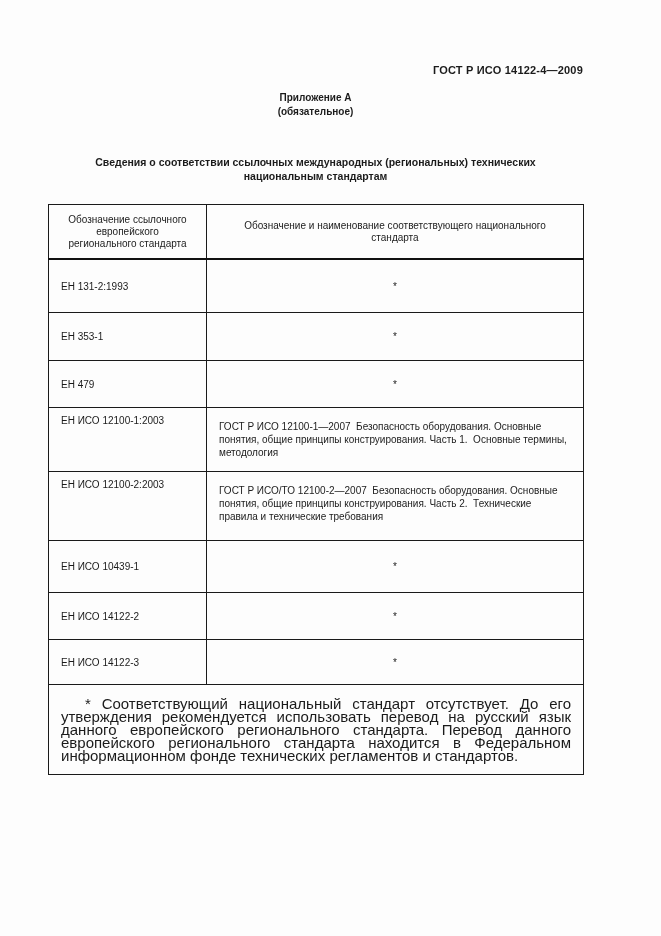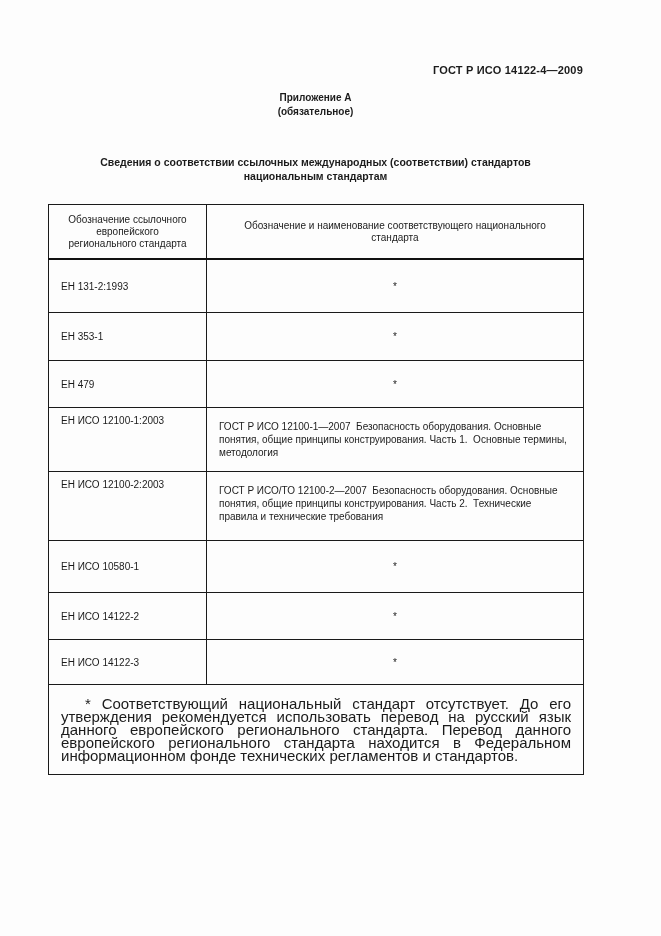--- a/index.html
+++ b/index.html
@@ -130,21 +130,21 @@
 <div class="page">
 
   <div class="running-head">ГОСТ Р ИСО 14122-4—2009</div>
 
   <div class="annex-block">
     <div>Приложение А</div>
     <div>(обязательное)</div>
   </div>
 
   <div class="doc-title">
-    <div>Сведения о соответствии ссылочных международных (соответствии) стандартов</div>
+    <div>Сведения о соответствии ссылочных международных (региональных) технических</div>
     <div>национальным стандартам</div>
   </div>
 
   <table class="std-table">
     <colgroup>
         <col class="c1">
         <col class="c2">
       </colgroup>
     <tbody>
       <tr class="head-row">
@@ -171,21 +171,21 @@
         <td class="cell-standard">ЕН ИСО 12100-1:2003</td>
         <td class="cell-national">ГОСТ Р ИСО 12100-1—2007  Безопасность оборудования. Основные понятия, общие принципы конструирования. Часть 1.  Основные термины, методология</td>
       </tr>
 
       <tr class="h44 row-top">
         <td class="cell-standard">ЕН ИСО 12100-2:2003</td>
         <td class="cell-national">ГОСТ Р ИСО/ТО 12100-2—2007  Безопасность оборудования. Основные понятия, общие принципы конструирования. Часть 2.  Технические правила и технические требования</td>
       </tr>
 
       <tr class="h27">
-        <td class="cell-standard">ЕН ИСО 10580-1</td>
+        <td class="cell-standard">ЕН ИСО 10439-1</td>
         <td class="cell-ast">*</td>
       </tr>
 
       <tr class="h22">
         <td class="cell-standard">ЕН ИСО 14122-2</td>
         <td class="cell-ast">*</td>
       </tr>
 
       <tr class="h20">
         <td class="cell-standard">ЕН ИСО 14122-3</td>

